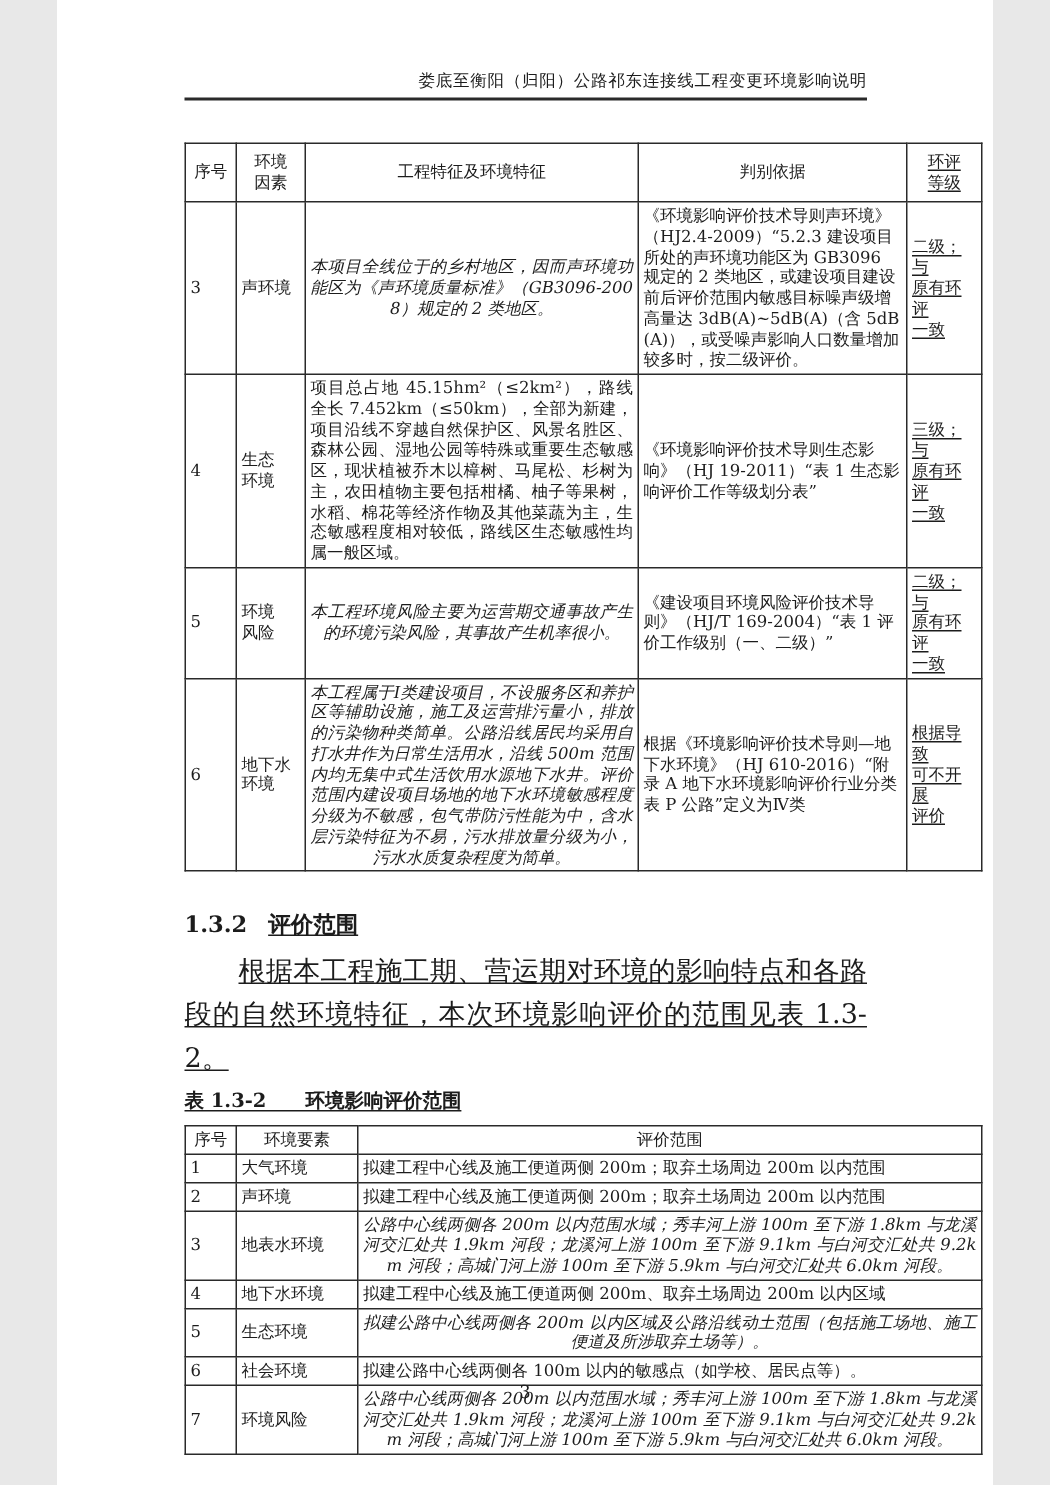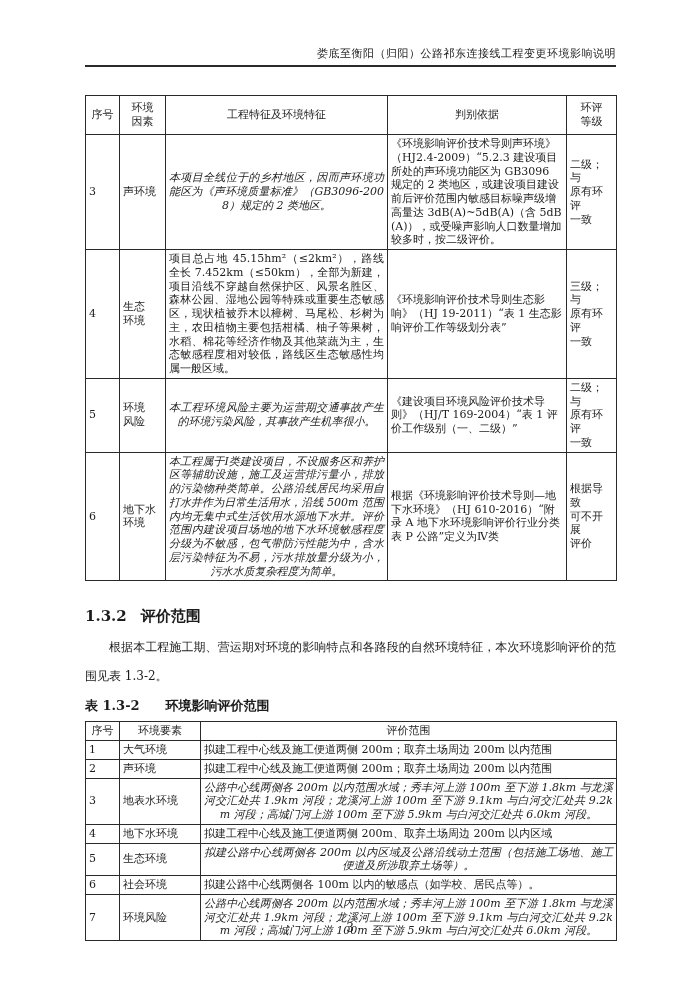--- a/index.html
+++ b/index.html
@@ -1,18 +1,18 @@
 <!DOCTYPE html>
 <html><head>
 <meta charset="utf-8">
 <style>
   html,body { margin:0; padding:0; background:#e8e8e8; }
   .sheet {
     position:relative;
-    width:700px; height:990px;
+    width:624px; height:990px;
     margin:0 auto;
     background:#ffffff;
     font-family:"DejaVu Serif","Liberation Serif",serif;
     color:#1c1c1c;
     box-sizing:border-box;
     padding:47px 84px 0 85px;
     overflow:hidden;
   }
   .doc-header {
     font-size:11px;
@@ -30,33 +30,33 @@
     padding:2px 3px;
     vertical-align:middle;
     word-break:break-all;
   }
   .t1 { margin-top:28px; }
   .t2 { margin-top:6px; }
   .c  { }
   .j  { text-align:justify; }
   .jc { text-align:justify; text-align-last:center;font-style:italic; }
   .pre{ white-space:pre-line; }
-  .u  { text-underline-offset:2px; }
+  .u  { text-decoration:underline; text-underline-offset:2px; }
   .hdr{ text-align:center; }
   .t1 .hdr-row td { height:34px; }
   .section {
     margin-top:26px;
     font-size:15px;
     font-weight:bold;
     line-height:18px;
   }
   .section .num { margin-right:14px; }
   .para {
     margin-top:8px;
-    font-size:12px;
+    font-size:18px;
     line-height:29px;
     text-align:justify;
     text-indent:2em;
   }
   .caption {
     margin-top:6px;
     text-align:left;
     font-size:13px;
     font-weight:bold;
     line-height:18px;

